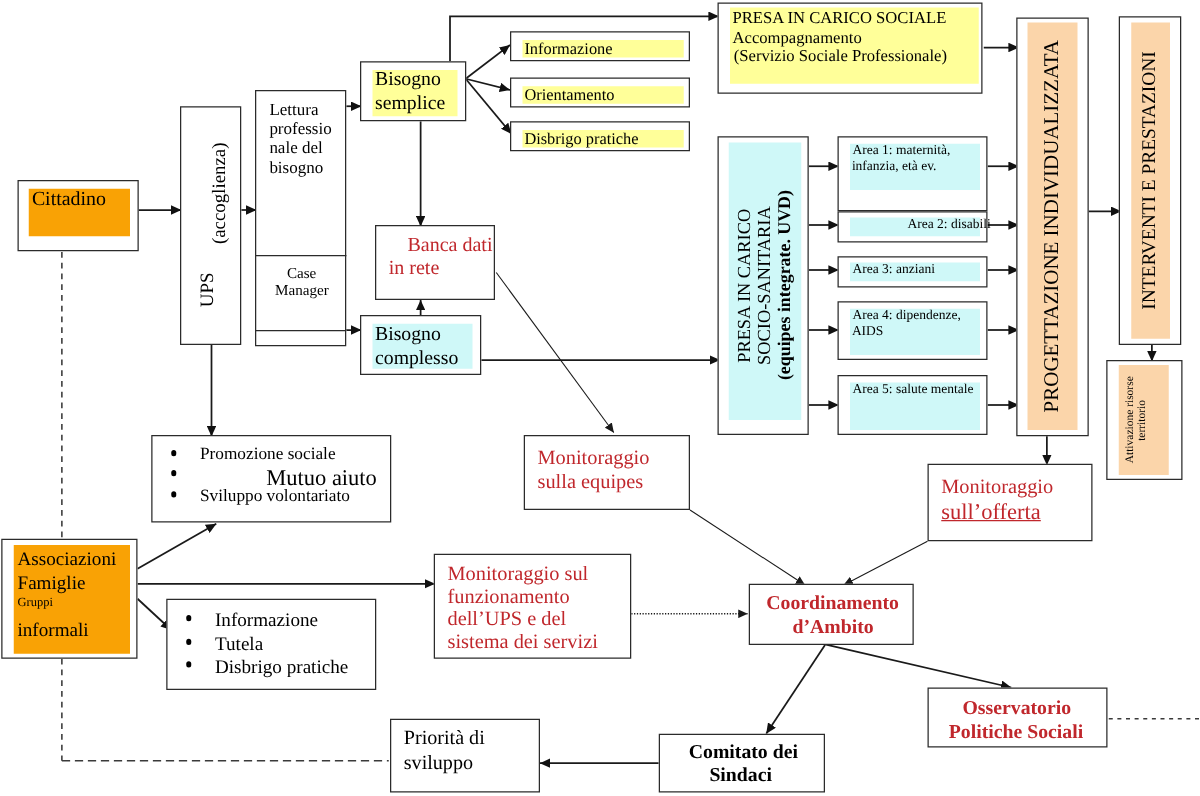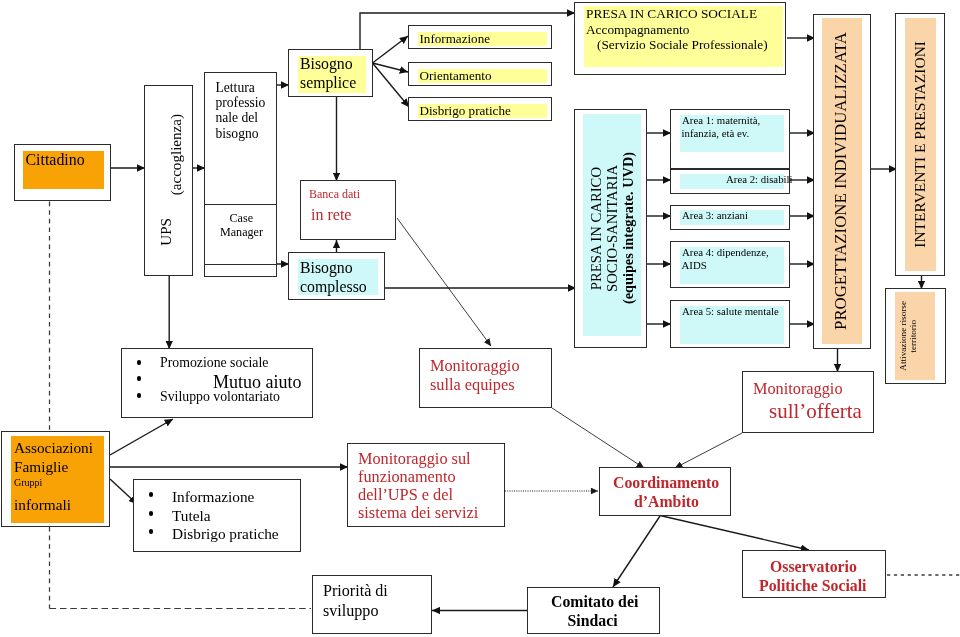--- a/index.html
+++ b/index.html
@@ -135,21 +135,21 @@
 
 <div class="box" style="left:204px;top:264px;width:73px;height:13px;"></div>
 
 <div class="box" style="left:288px;top:49px;width:85px;height:48px;">
   <div class="fill" style="left:8.5px;top:5.5px;width:68px;height:37.5px;background:#FFFF99;"></div>
   <div class="tx" style="left:11px;top:5px;font-size:15.8px;">Bisogno</div>
   <div class="tx" style="left:11px;top:24px;font-size:15.8px;">semplice</div>
 </div>
 
 <div class="box" style="left:300px;top:180px;width:96px;height:60px;">
-  <div class="tx red" style="left:8px;top:6.5px;font-size:12px;">Banca dati</div>
+  <div class="tx red" style="left:25px;top:6.5px;font-size:16px;">Banca dati</div>
   <div class="tx red" style="left:10px;top:25px;font-size:16px;">in rete</div>
 </div>
 
 <div class="box" style="left:288px;top:252px;width:97px;height:48px;">
   <div class="fill" style="left:9px;top:6px;width:80px;height:36px;background:#CFF8F8;"></div>
   <div class="tx" style="left:11px;top:6px;font-size:15.8px;">Bisogno</div>
   <div class="tx" style="left:11px;top:24.5px;font-size:15.8px;">complesso</div>
 </div>
 
 <div class="box" style="left:408px;top:25px;width:144px;height:24px;">
@@ -162,21 +162,21 @@
 </div>
 <div class="box" style="left:408px;top:97px;width:144px;height:24px;">
   <div class="fill" style="left:8.5px;top:5.5px;width:129px;height:14px;background:#FFFF99;"></div>
   <div class="tx" style="left:10.5px;top:4.5px;font-size:13.1px;">Disbrigo pratiche</div>
 </div>
 
 <div class="box" style="left:574px;top:2px;width:212px;height:73px;">
   <div class="fill" style="left:9px;top:3px;width:199px;height:61px;background:#FFFF99;"></div>
   <div class="tx" style="left:11px;top:2.5px;font-size:13.3px;">PRESA IN CARICO SOCIALE</div>
   <div class="tx" style="left:11px;top:18.5px;font-size:13.3px;">Accompagnamento</div>
-  <div class="tx" style="left:10px;top:33.5px;font-size:13.3px;padding-left:12px;">(Servizio Sociale Professionale)</div>
+  <div class="tx" style="left:0;top:33.5px;font-size:13.3px;padding-left:12px;">(Servizio Sociale Professionale)</div>
 </div>
 
 <div class="box" style="left:574px;top:109px;width:73px;height:239px;">
   <div class="fill" style="left:8px;top:3.5px;width:58px;height:222px;background:#CFF8F8;"></div>
   <div class="vbox" style="left:12px;top:0px;width:50px;height:237px;">
     <div class="vrot" style="font-size:14.7px;">PRESA IN CARICO</div>
     <div class="vrot" style="font-size:14.7px;">SOCIO-SANITARIA</div>
     <div class="vrot b" style="font-size:14.3px;">(equipes integrate. UVD)</div>
   </div>
 </div>
@@ -235,21 +235,21 @@
   <div class="tx" style="left:38px;top:40px;font-size:13.8px;">Sviluppo volontariato</div>
 </div>
 
 <div class="box" style="left:419px;top:348px;width:133px;height:60px;">
   <div class="tx red" style="left:10px;top:7.5px;font-size:16.3px;">Monitoraggio</div>
   <div class="tx red" style="left:10px;top:26.5px;font-size:16.3px;">sulla equipes</div>
 </div>
 
 <div class="box" style="left:742px;top:371px;width:132px;height:62px;">
   <div class="tx red" style="left:10px;top:7.5px;font-size:16.3px;">Monitoraggio</div>
-  <div class="tx red" style="left:26px;top:26.5px;font-size:21px;">sull’offerta</div>
+  <div class="tx red" style="left:10px;top:26.5px;font-size:18px;text-decoration:underline;">sull’offerta</div>
 </div>
 
 <div class="box" style="left:1px;top:431px;width:109px;height:96px;">
   <div class="fill" style="left:9px;top:4px;width:93px;height:87px;background:#F9A205;"></div>
   <div class="tx" style="left:12px;top:7px;font-size:15.3px;">Associazioni</div>
   <div class="tx" style="left:12px;top:26px;font-size:15.3px;">Famiglie</div>
   <div class="tx" style="left:12px;top:45px;font-size:10px;">Gruppi</div>
   <div class="tx" style="left:12px;top:64px;font-size:15.3px;">informali</div>
 </div>
 

